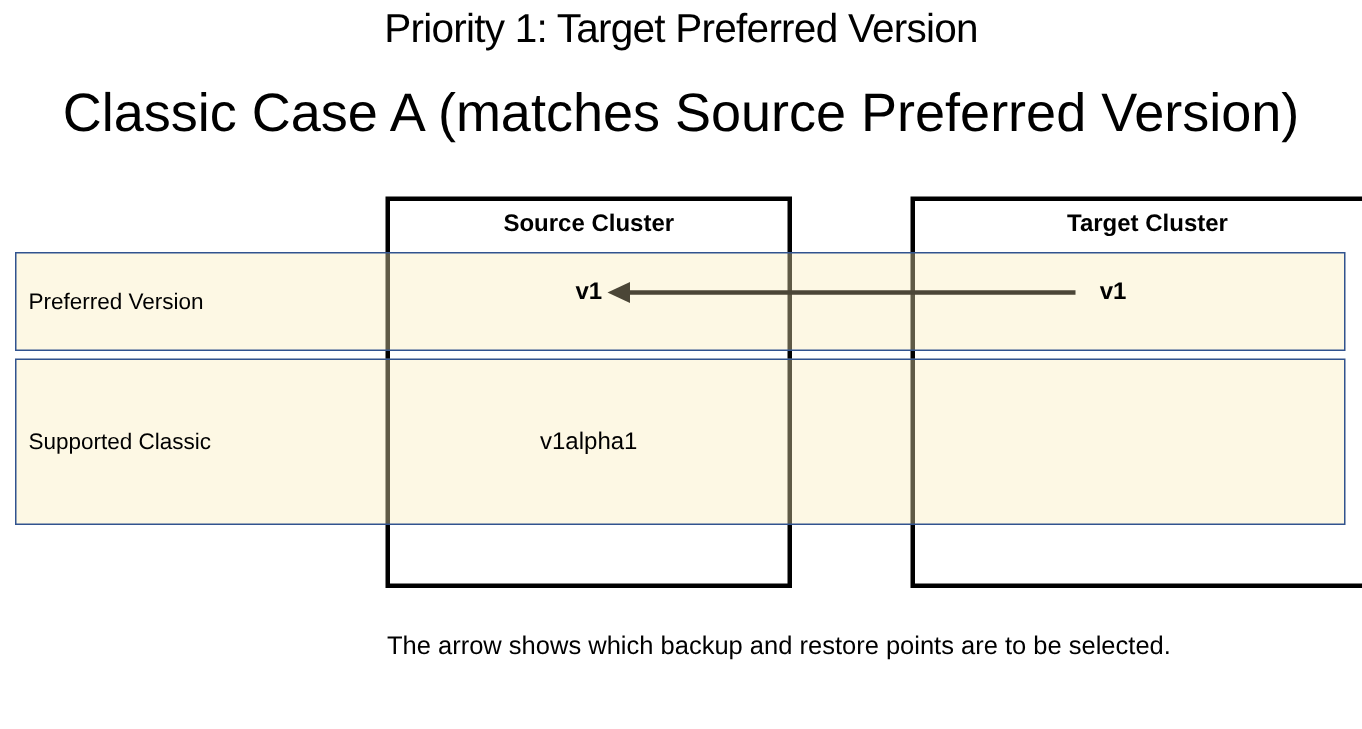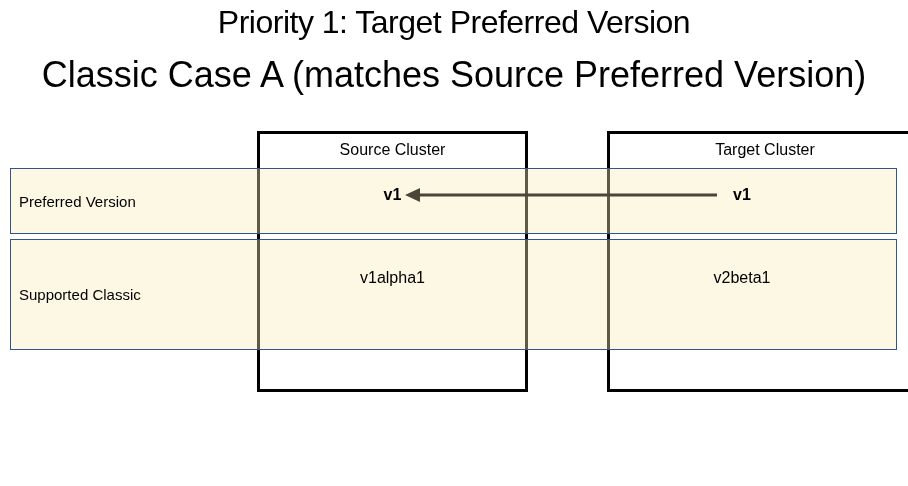--- a/index.html
+++ b/index.html
@@ -9,21 +9,21 @@
     height: 486px;
     background: #ffffff;
     font-family: "Liberation Sans", sans-serif;
     color: var(--text, #000);
     overflow: hidden;
   }
   .title {
     position: absolute;
     top: 4px; left: 0; width: 100%;
     text-align: center;
-    font-size: 32px;
+    font-size: 27px;
     font-weight: 400;
     letter-spacing: -0.5px;
   }
   .subtitle {
     position: absolute;
     top: 54px; left: 0; width: 100%;
     text-align: center;
     font-size: 36px;
     font-weight: 400;
   }
@@ -34,21 +34,21 @@
     border: 3px solid var(--box-border, #000);
     box-sizing: border-box;
     z-index: 1;
     background: transparent;
   }
   .cluster-box.source { left: 257px; width: 271px; }
   .cluster-box.target { left: 607px; width: 316px; }
   .cluster-header {
     margin-top: 7px;
     text-align: center;
-    font-weight: normal;
+    font-weight: bold;
     font-size: 16px;
   }
   .band {
     position: absolute;
     left: 10px;
     width: 887px;
     box-sizing: border-box;
     border: 1.5px solid var(--row-border, #31538f);
     background: var(--row-fill, rgba(250,236,185,0.38));
     z-index: 2;
@@ -65,21 +65,21 @@
   .cell {
     position: absolute;
     text-align: center;
     z-index: 3;
     font-size: 16px;
     border-radius: 11px;
   }
   .cell.src { left: 257px; width: 271px; }
   .cell.tgt { left: 607px; width: 270px; }
   .cell.pref { top: 168px; height: 54px; line-height: 54px; font-weight: bold; }
-  .cell.supp { top: 222px; height: 111px; line-height: 111px; font-weight: 400; }
+  .cell.supp { top: 239px; height: 111px; line-height: 111px; font-weight: 400; }
   .arrow-overlay {
     position: absolute;
     left: 0; top: 0;
     z-index: 4;
     pointer-events: none;
   }
   .arrow-line { stroke: var(--arrow, #4b4637); stroke-width: 3; }
   .arrow-head { fill: var(--arrow, #4b4637); }
   .note {
     position: absolute;
@@ -108,23 +108,23 @@
   <div class="band preferred">
     <span class="band-label">Preferred Version</span>
   </div>
   <div class="band supported">
     <span class="band-label">Supported Classic</span>
   </div>
 
   <div class="cell src pref">v1</div>
   <div class="cell tgt pref">v1</div>
   <div class="cell src supp">v1alpha1</div>
-  <div class="cell tgt supp">v2beta1</div>
 
   <svg class="arrow-overlay" width="908" height="486" viewBox="0 0 908 486">
     <line class="arrow-line" x1="717" y1="195" x2="418" y2="195"></line>
     <polygon class="arrow-head" points="405,195 420,188 420,202"></polygon>
   </svg>
 
   <div class="note">
+    <div>The arrow shows which backup and restore points are to be selected.</div>
   </div>
 
 </div>
 
 </body></html>

